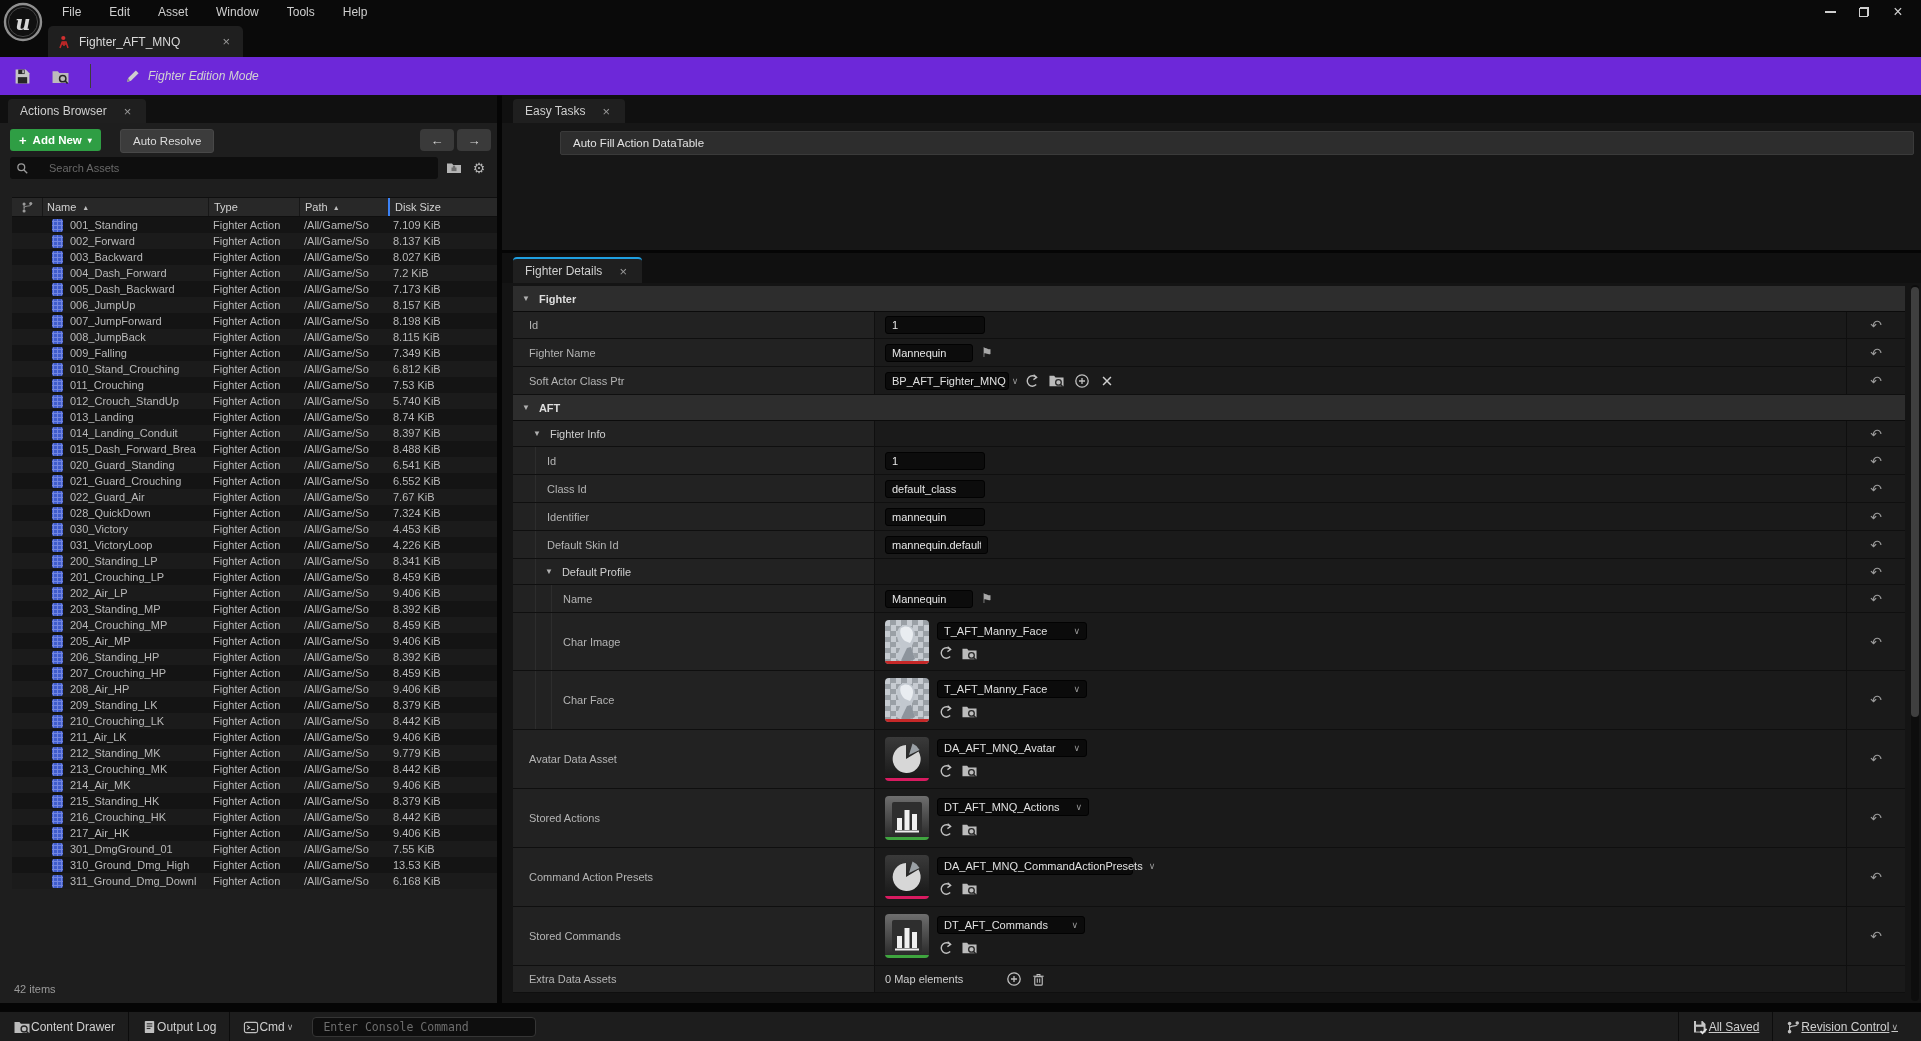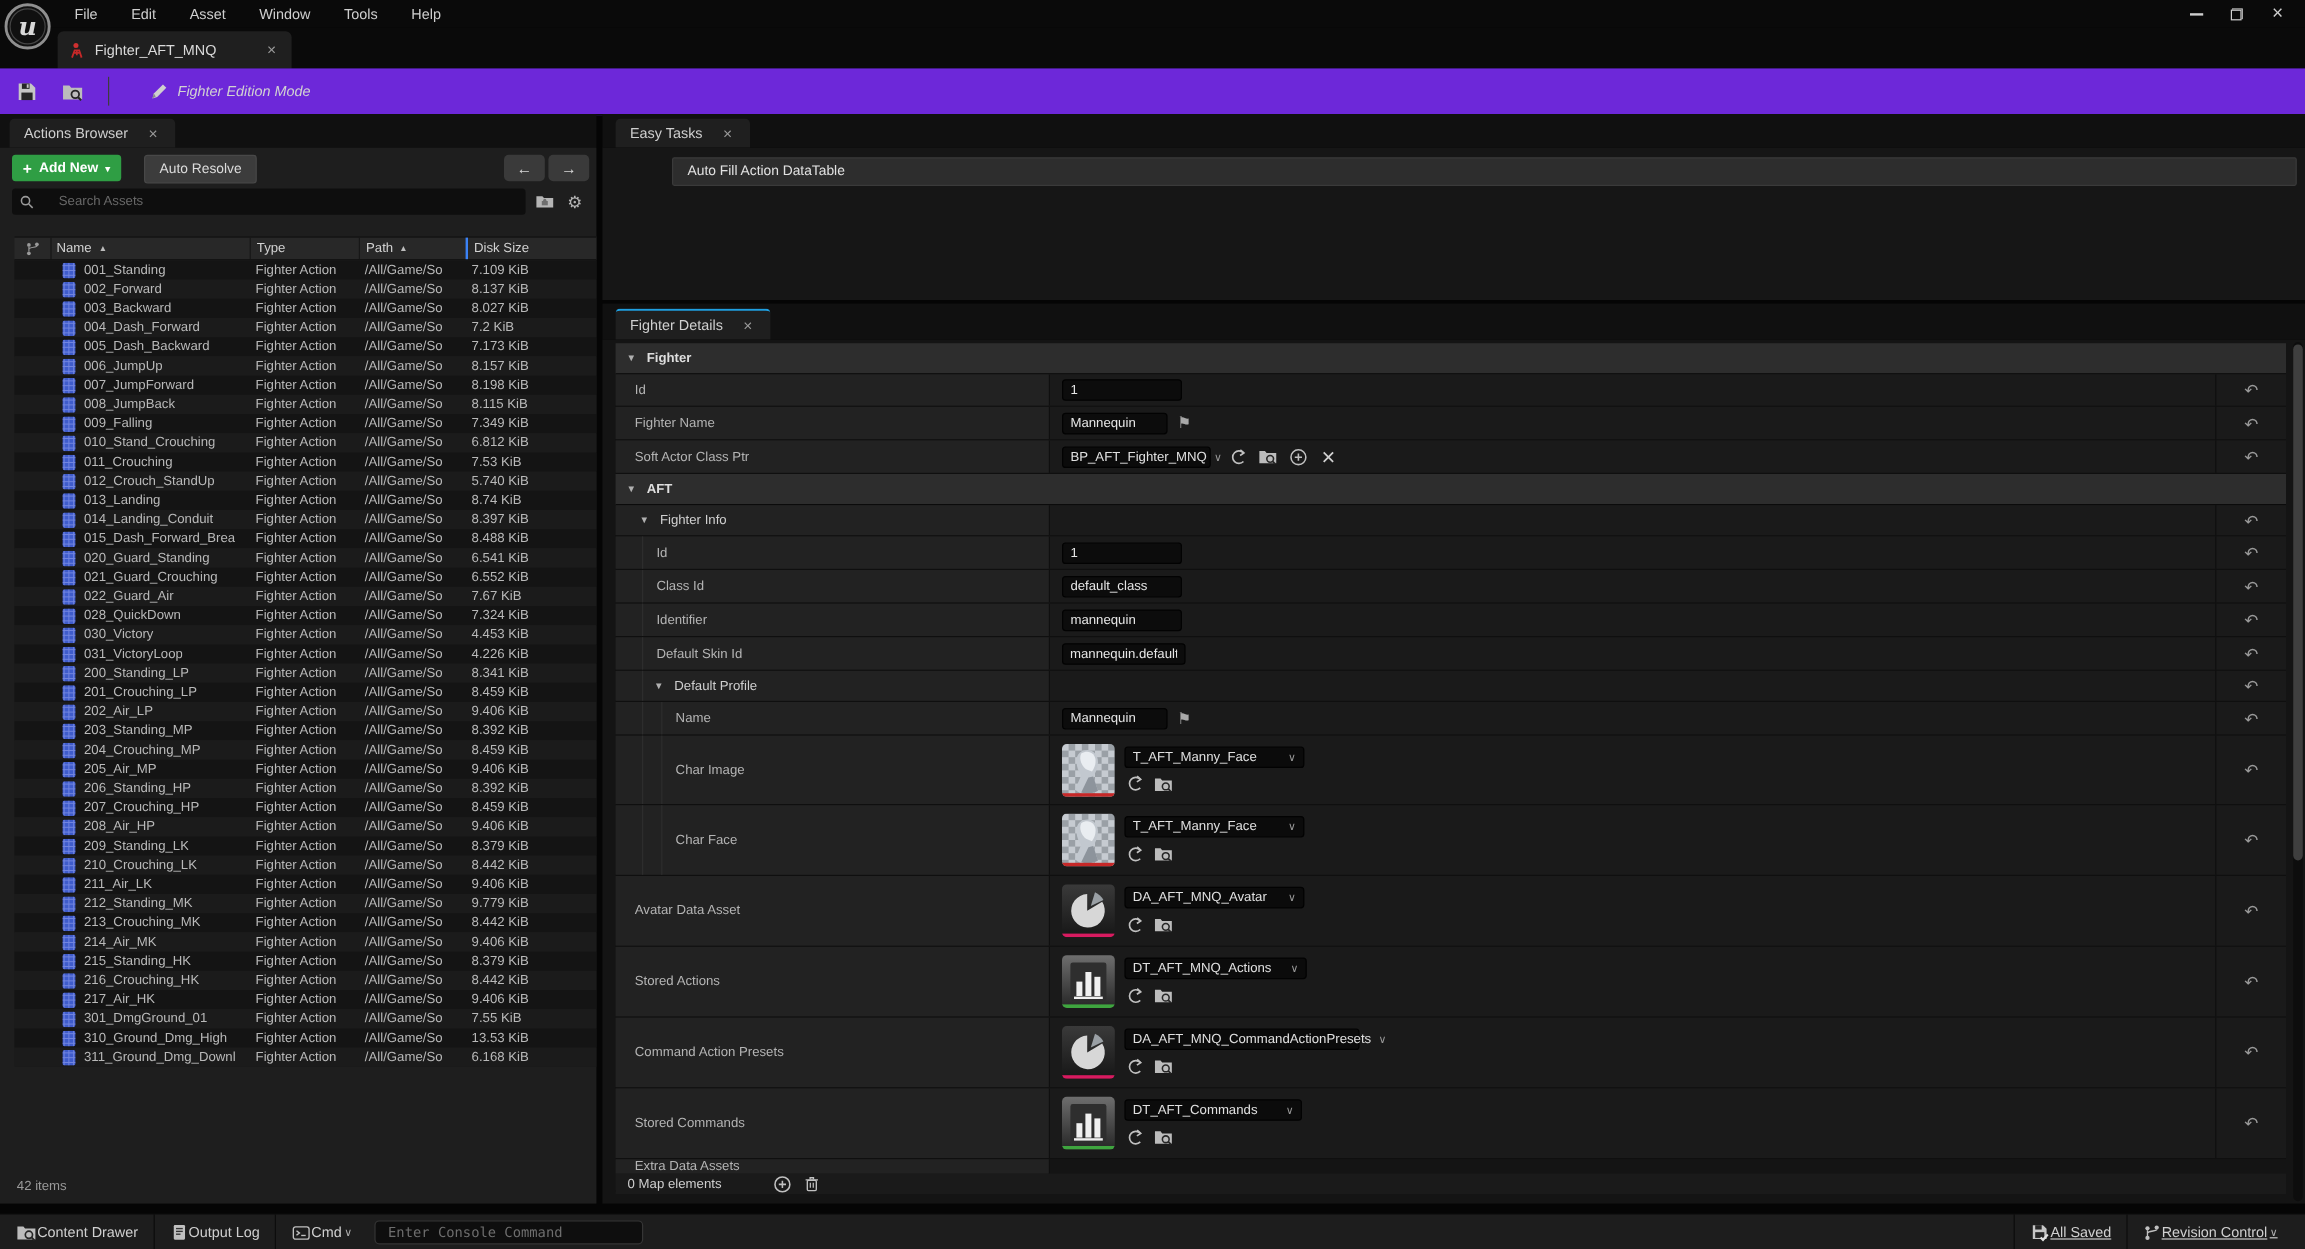--- a/index.html
+++ b/index.html
@@ -1098,21 +1098,21 @@
                     <line x1="12.8" y1="12.2" x2="15.2" y2="14.6" stroke="#262626" stroke-width="1.6"></line>
                   </svg>
                 </span>
               </div>
             </div>
           </div>
         </div>
         <div class="prst">↶</div>
       </div>
 
-      <div class="prow" style="height:26px;flex-direction:column;">
+      <div class="prow" style="height:26px;">
         <div class="plab lv1">
             <span>Extra Data Assets</span>
           </div>
         <div class="pval">
           <span class="map-text">0 Map elements</span>
           <span class="ic16" style="margin-left:34px;">
             <svg width="16" height="16" viewBox="0 0 16 16">
               <circle cx="8" cy="8" r="6.2" fill="none" stroke="#c0c0c0" stroke-width="1.3"></circle>
               <path d="M8 5v6M5 8h6" stroke="#c0c0c0" stroke-width="1.3"></path>
             </svg>

